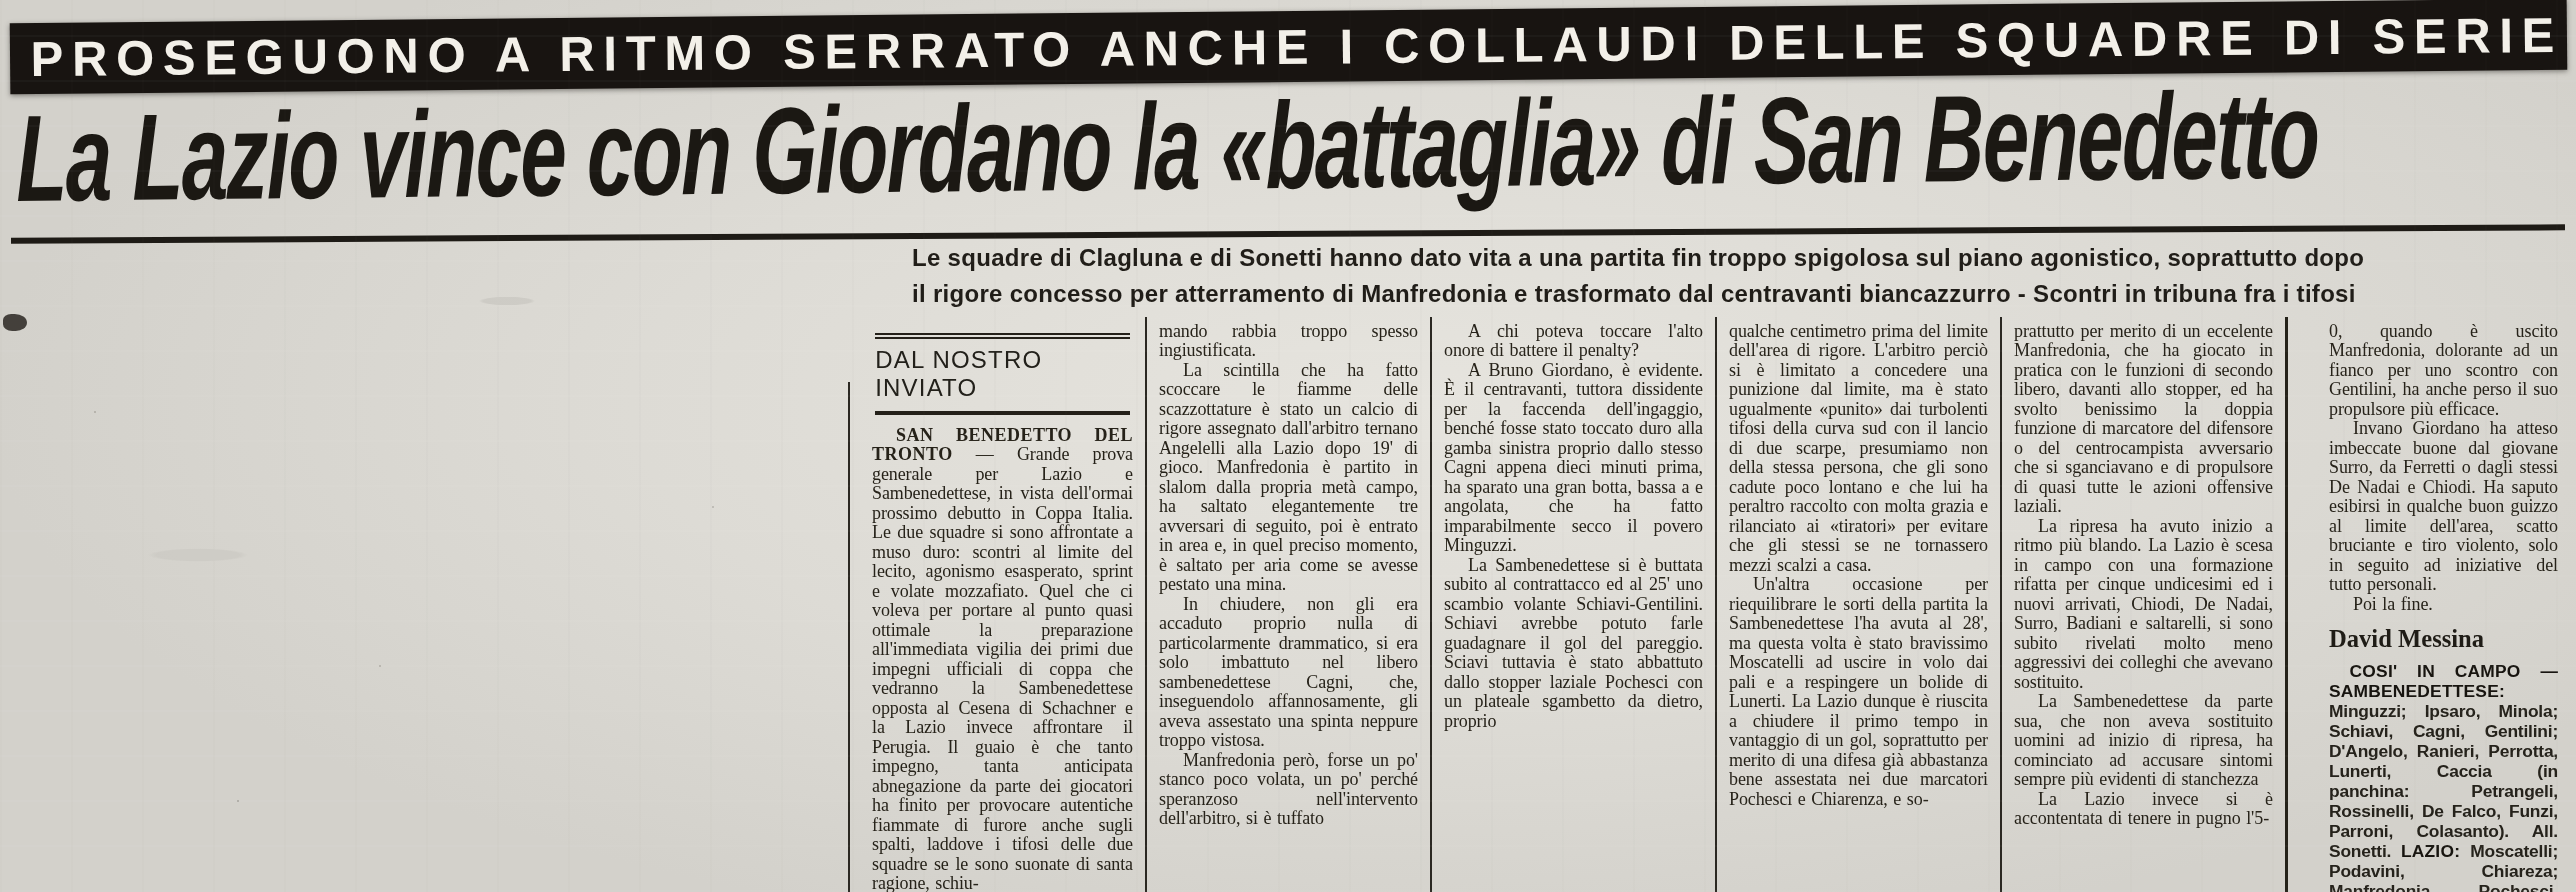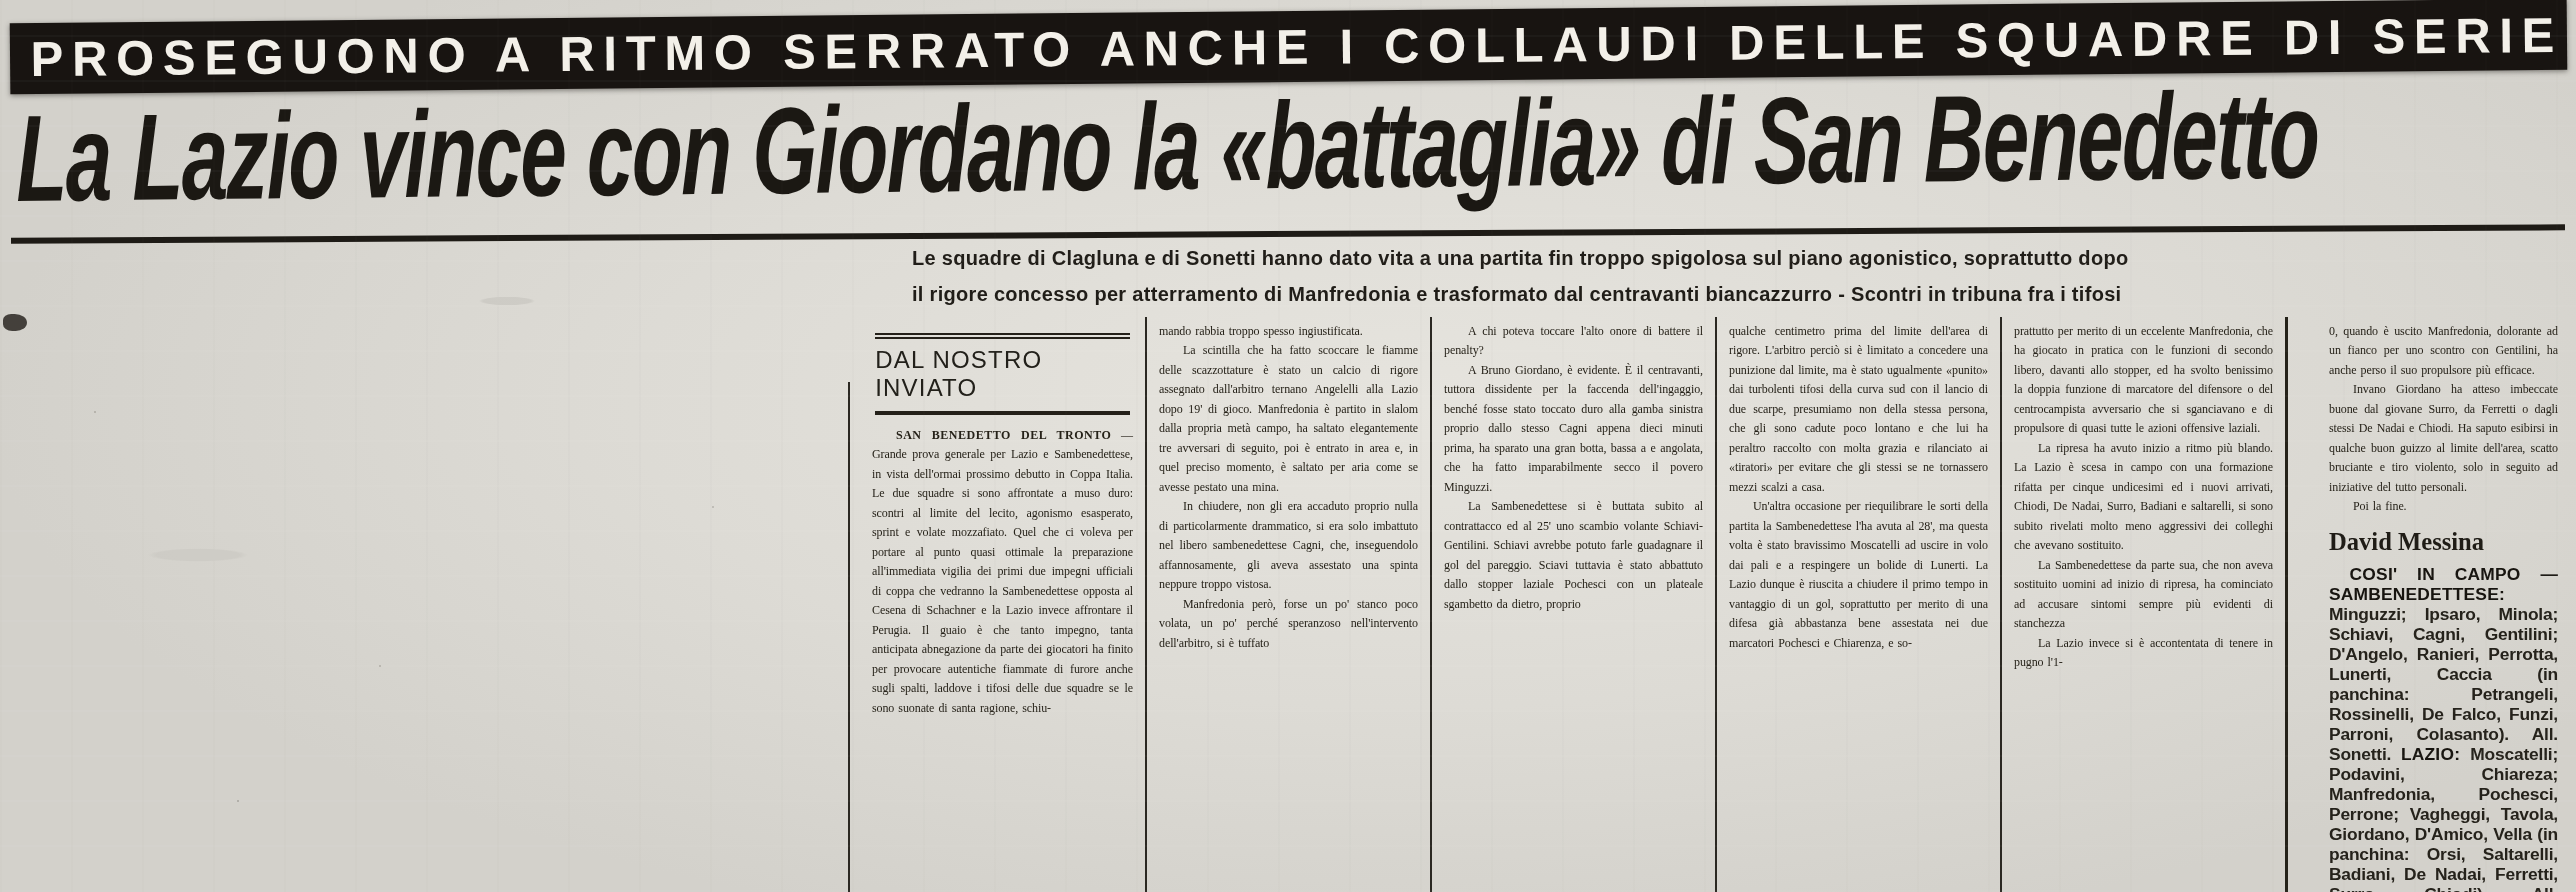--- a/index.html
+++ b/index.html
@@ -17,30 +17,30 @@
   
   .headline{position:absolute;left:16px;top:88px;width:2560px;height:131px;}
   .headline-inner{display:inline-block;white-space:nowrap;
           font-family:"Liberation Sans", sans-serif;font-style:italic;font-weight:bold;
           font-size:123px;letter-spacing:-2.4px;color:#1b1813;
           transform:scaleX(0.68) rotate(-0.4deg);transform-origin:left top;}
   .headline-rule{position:absolute;left:11px;top:231px;width:2554px;height:5.5px;background:#1e1b16;
           transform:rotate(-0.3deg);}
   
   .standfirst{position:absolute;left:912px;top:240px;width:1657px;}
-  .sf-line{font-family:"Liberation Sans", sans-serif;font-weight:bold;font-size:20px;
+  .sf-line{font-family:"Liberation Sans", sans-serif;font-weight:bold;font-size:24px;
           line-height:36px;letter-spacing:0.3px;color:#201d18;white-space:nowrap;}
   
   .col1-left-rule{position:absolute;left:848px;top:382px;width:2.4px;height:510px;background:#2b2822;}
   
   .columns{position:absolute;left:860px;top:317px;width:1712px;height:575px;display:flex;}
   .column{width:285px;box-sizing:border-box;padding:4.8px 12px 0 12px;overflow:hidden;}
   .column + .column{border-left:2.4px solid #2b2822;}
   .column:last-child{border-left:3.2px solid #252219;padding-left:41px;}
-  .ptext p{margin:0;text-align:justify;font-size:12px;line-height:19.5px;
+  .ptext p{margin:0;text-align:justify;font-size:18px;line-height:19.5px;
           letter-spacing:-0.1px;word-spacing:1.2px;text-indent:24px;color:#262219;}
   .ptext p.cont{text-indent:0;}
   .ptext p strong{font-weight:bold;letter-spacing:0.5px;}
   
   .kicker{margin:11px 3.2px 11px 3.2px;border-top:6.3px double #242019;border-bottom:4px solid #242019;
           padding:7.1px 0 8.7px 0;text-align:left;}
   .kicker span{font-family:"Liberation Sans", sans-serif;font-size:24px;font-weight:normal;
           letter-spacing:1.2px;color:#22201a;}
   
   .byline{margin:11px 4.8px 8px 0;text-align:left;font-weight:bold;font-size:24.6px;color:#1f1c16;}
@@ -111,21 +111,21 @@
       <div class="ptext">
           <p class="cont">qualche centimetro prima del limite dell'area di rigore. L'arbitro perciò si è limitato a concedere una punizione dal limite, ma è stato ugualmente «punito» dai turbolenti tifosi della curva sud con il lancio di due scarpe, presumiamo non della stessa persona, che gli sono cadute poco lontano e che lui ha peraltro raccolto con molta grazia e rilanciato ai «tiratori» per evitare che gli stessi se ne tornassero mezzi scalzi a casa.</p>
           <p>Un'altra occasione per riequilibrare le sorti della partita la Sambenedettese l'ha avuta al 28', ma questa volta è stato bravissimo Moscatelli ad uscire in volo dai pali e a respingere un bolide di Lunerti. La Lazio dunque è riuscita a chiudere il primo tempo in vantaggio di un gol, soprattutto per merito di una difesa già abbastanza bene assestata nei due marcatori Pochesci e Chiarenza, e so-</p>
         </div>
     </div>
     <div class="column">
       <div class="ptext">
           <p class="cont">prattutto per merito di un eccelente Manfredonia, che ha giocato in pratica con le funzioni di secondo libero, davanti allo stopper, ed ha svolto benissimo la doppia funzione di marcatore del difensore o del centrocampista avversario che si sganciavano e di propulsore di quasi tutte le azioni offensive laziali.</p>
           <p>La ripresa ha avuto inizio a ritmo più blando. La Lazio è scesa in campo con una formazione rifatta per cinque undicesimi ed i nuovi arrivati, Chiodi, De Nadai, Surro, Badiani e saltarelli, si sono subito rivelati molto meno aggressivi dei colleghi che avevano sostituito.</p>
           <p>La Sambenedettese da parte sua, che non aveva sostituito uomini ad inizio di ripresa, ha cominciato ad accusare sintomi sempre più evidenti di stanchezza</p>
-          <p>La Lazio invece si è accontentata di tenere in pugno l'1-</p>
+          <p>La Lazio invece si è accontentata di tenere in pugno l'5-</p>
         </div>
     </div>
     <div class="column">
       <div class="ptext">
           <p class="cont">0, quando è uscito Manfredonia, dolorante ad un fianco per uno scontro con Gentilini, ha anche perso il suo propulsore più efficace.</p>
           <p>Invano Giordano ha atteso imbeccate buone dal giovane Surro, da Ferretti o dagli stessi De Nadai e Chiodi. Ha saputo esibirsi in qualche buon guizzo al limite dell'area, scatto bruciante e tiro violento, solo in seguito ad iniziative del tutto personali.</p>
           <p>Poi la fine.</p>
         </div>
       <div class="byline">David Messina</div>
       <div class="lineups"><span class="lab">COSI' IN CAMPO — SAMBENEDETTESE: </span><span>Minguzzi; Ipsaro, Minola; Schiavi, Cagni, Gentilini; D'Angelo, Ranieri, Perrotta, Lunerti, Caccia (in panchina: Petrangeli, Rossinelli, De Falco, Funzi, Parroni, Colasanto). All. Sonetti. </span><span class="lab">LAZIO: </span><span>Moscatelli; Podavini, Chiareza; Manfredonia, Pochesci, Perrone; Vagheggi, Tavola, Giordano, D'Amico, Vella (in panchina: Orsi, Saltarelli, Badiani, De Nadai, Ferretti, Surro, Chiodi). All. Clagluna. </span></div>

